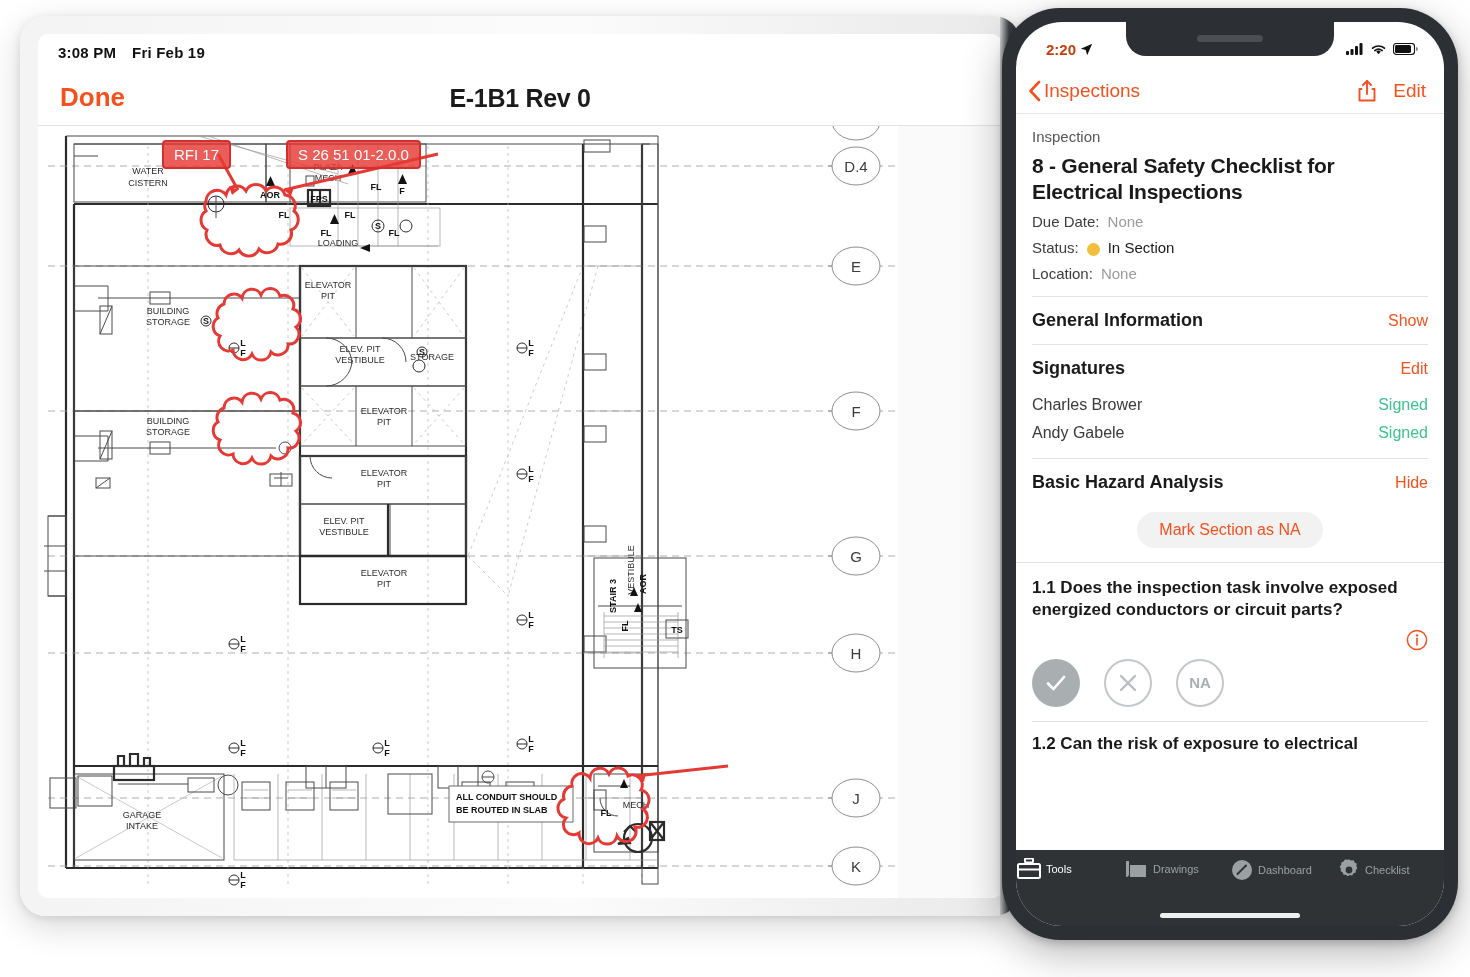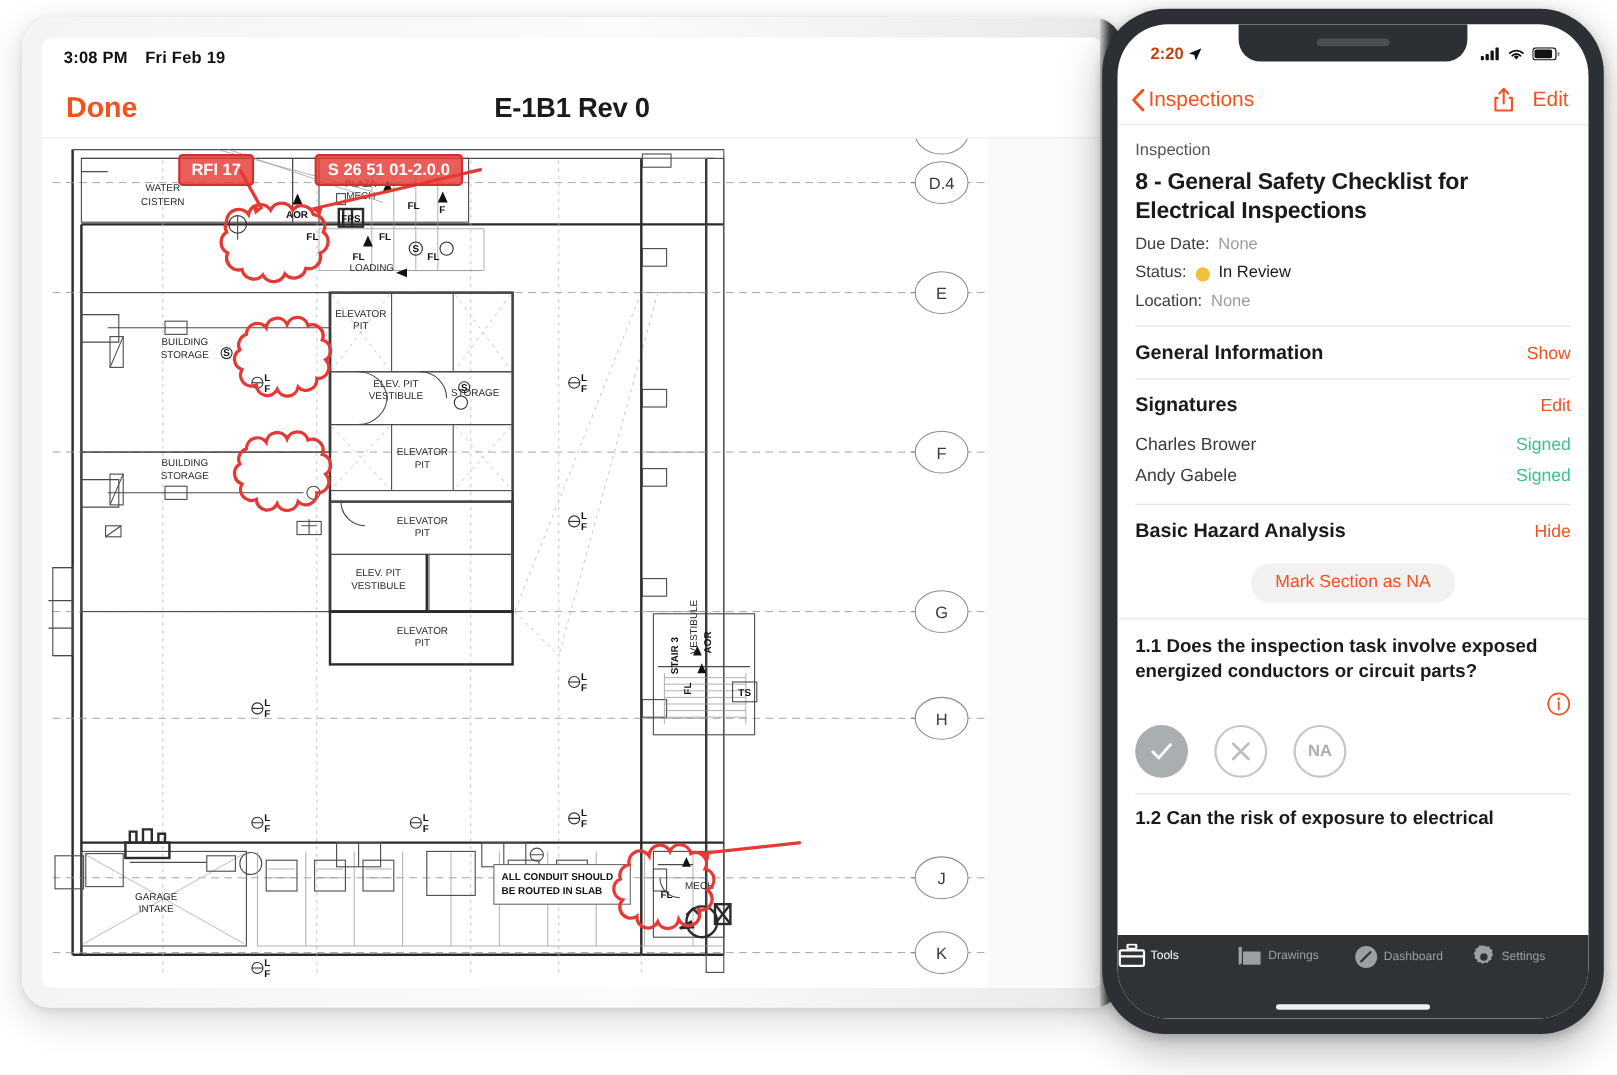--- a/index.html
+++ b/index.html
@@ -144,21 +144,21 @@
   .tab.active .tab-label { color: #fff; }
   .tab .tab-label { color: #9ba0a3; }
   #home-indicator {
     position: absolute; left: 50%; transform: translateX(-50%); bottom: 8px;
     width: 140px; height: 5px; border-radius: 3px; background: #fff; opacity: .92;
   }
 
   
   .chip {
     position: absolute; background: rgba(229,57,53,.82); border: 2px solid #d32f2f;
-    color: #fff; font-size: 15px; font-weight: 700; padding: 4px 10px; border-radius: 4px;
+    color: #fff; font-size: 15px; font-weight: 400; padding: 4px 10px; border-radius: 4px;
     white-space: nowrap; cursor: pointer;
   }
 </style>
 </head>
 <body>
 
 <div id="stage">
 
   <div id="tablet">
     <div id="tablet-screen">
@@ -706,21 +706,21 @@
           <div class="sub-label">Inspection</div>
           <div class="insp-title">8 - General Safety Checklist for Electrical Inspections</div>
 
           <div class="meta-row">
             <span class="meta-key">Due Date:</span>
             <span class="meta-none">None</span>
           </div>
           <div class="meta-row">
             <span class="meta-key">Status:</span>
             <span class="status-dot" id="status-dot" style="background: rgb(240, 191, 62);"></span>
-            <span class="meta-val">In Review</span>
+            <span class="meta-val">In Section</span>
           </div>
           <div class="meta-row">
             <span class="meta-key">Location:</span>
             <span class="meta-none">None</span>
           </div>
           <div class="hr"></div>
         </div>
 
         <div class="sec-row">
           <span class="sec-title">General Information</span>
@@ -804,21 +804,21 @@
             <circle cx="12" cy="12" r="10" fill="#9ba0a3"></circle>
             <path d="M7.5 16 L16 7.5" stroke="#2f3336" stroke-width="2" stroke-linecap="round"></path>
           </svg>
           <span class="tab-label">Dashboard</span>
         </div>
         <div class="tab">
           <svg width="24" height="24" viewBox="0 0 24 24">
             <path d="M12 1.5 l2.2 1.1 l2.4 -.4 l1.1 2.2 l2.1 1.3 l-.5 2.4 l1.1 2.2 l-1.6 1.8 l0 2.4 l-2.3 .8 l-1.3 2.1 l-2.4 -.3 l-2.1 1.2 l-1.8 -1.6 l-2.4 0 l-.8 -2.3 l-2.1 -1.3 l.3 -2.4 l-1.2 -2.1 l1.6 -1.8 l0 -2.4 l2.3 -.8 l1.3 -2.1 l2.4 .3 z" fill="#9ba0a3"></path>
             <circle cx="12" cy="12" r="3.4" fill="#2f3336"></circle>
           </svg>
-          <span class="tab-label">Settings</span>
+          <span class="tab-label">Checklist</span>
         </div>
       </div>
 
       <div id="home-indicator"></div>
     </div>
   </div>
 
 </div>
 
 </body></html>

